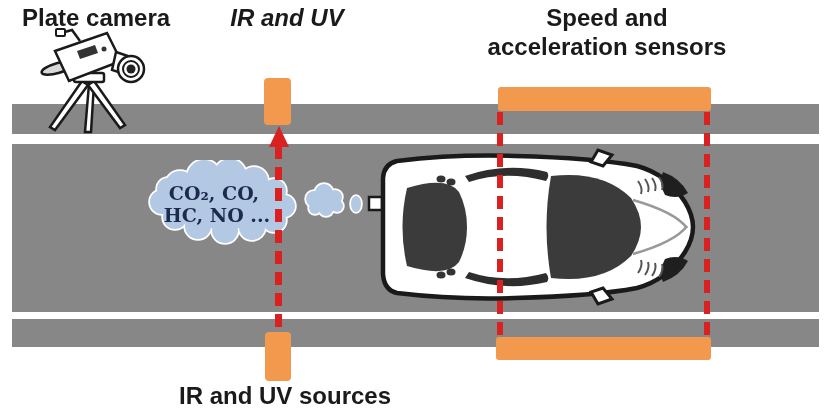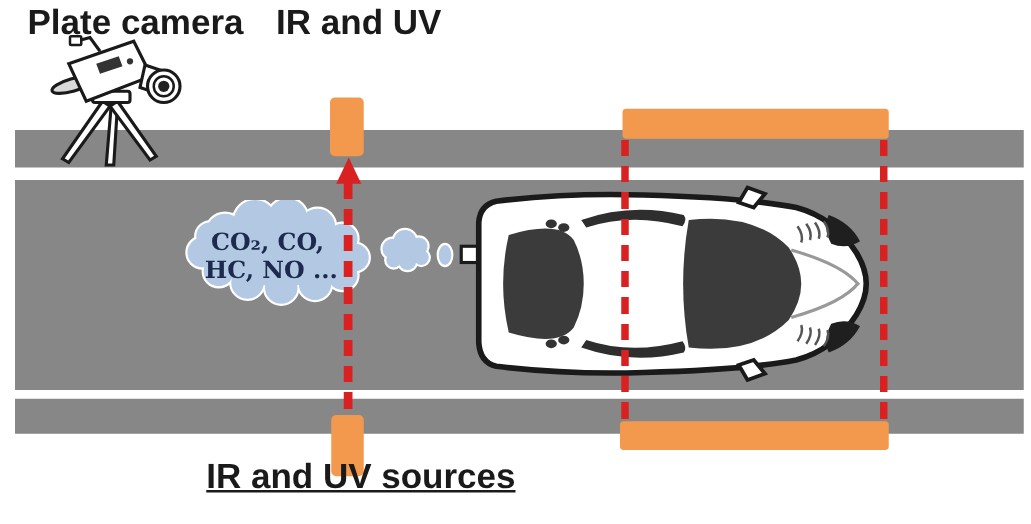--- a/index.html
+++ b/index.html
@@ -19,45 +19,49 @@
   
   .dash{position:absolute;width:6px;z-index:6;
         background:repeating-linear-gradient(180deg,#D92121 0 13px,rgba(0,0,0,0) 13px 21px);}
   .beam-line{left:275px;top:146px;height:188px;width:7px;}
   .beam-arrowhead{position:absolute;left:269px;top:126px;width:0;height:0;z-index:6;
         border-left:10px solid transparent;border-right:10px solid transparent;
         border-bottom:21px solid #D92121;}
   .sensor-line-left{left:497px;top:112px;height:226px;}
   .sensor-line-right{left:704px;top:112px;height:226px;}
   
-  .lbl{position:absolute;font-weight:bold;font-size:28px;line-height:29px;z-index:8;white-space:nowrap;}
+  .lbl{position:absolute;font-weight:bold;font-size:24px;line-height:29px;z-index:8;white-space:nowrap;}
   .lbl-plate{left:22px;top:3px;}
-  .lbl-detectors{left:216px;top:3px;width:142px;text-align:center;}
+  .lbl-detectors{left:216px;top:3px;width:142px;text-align:center;font-style:italic;}
   .lbl-speed{left:457px;top:3px;width:300px;text-align:center;}
-  .lbl-sources{left:165px;top:366px;width:240px;text-align:center;text-decoration:underline;}
+  .lbl-sources{left:165px;top:381px;width:240px;text-align:center;}
   
   .camera-svg{position:absolute;left:28px;top:24px;z-index:3;}
   .cloud-svg{position:absolute;left:148px;top:160px;z-index:2;}
   .car-svg{position:absolute;left:365px;top:148px;z-index:5;}
   .cloud-outline{stroke:#ffffff;stroke-width:3.5;fill:#B3C8E2;}
   .cloud-fillonly{fill:#B3C8E2;stroke:none;}
   .ink{stroke:#1a1a1a;fill:#ffffff;}
 </style>
 </head>
 <body>
 
 <div class="stage">
 
   <div class="band band-top"></div>
   <div class="band band-main"></div>
   <div class="band band-bottom"></div>
 
   <div class="lbl lbl-plate">Plate camera</div>
   <div class="lbl lbl-detectors">
     <div>IR and UV</div>
+  </div>
+  <div class="lbl lbl-speed">
+    <div>Speed and</div>
+    <div>acceleration sensors</div>
   </div>
   <div class="lbl lbl-sources">IR and UV sources</div>
 
   <svg class="camera-svg" width="128" height="114" viewBox="0 0 128 114">
     <g>
       <path class="ink" stroke-width="2.5" d="M54,57 L22,103 L27,106 L60,61 Z"></path>
       <path class="ink" stroke-width="2.5" d="M61,60 L57,108 L63,108 L66,60 Z"></path>
       <path class="ink" stroke-width="2.5" d="M66,57 L97,101 L92,104 L60,61 Z"></path>
       <rect class="ink" stroke-width="2.5" x="46" y="49" width="30" height="9" rx="2"></rect>
     </g>

